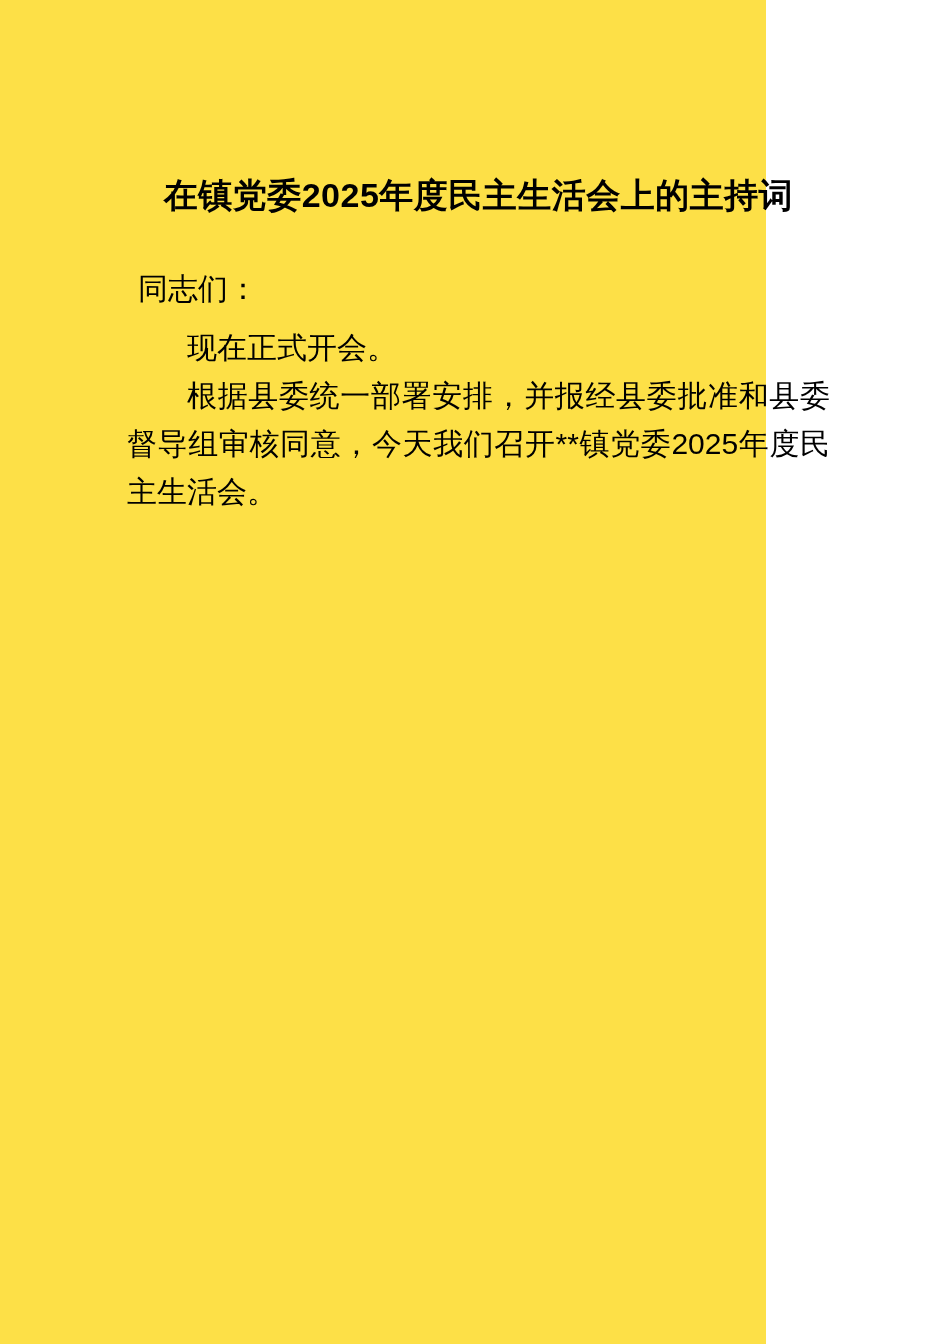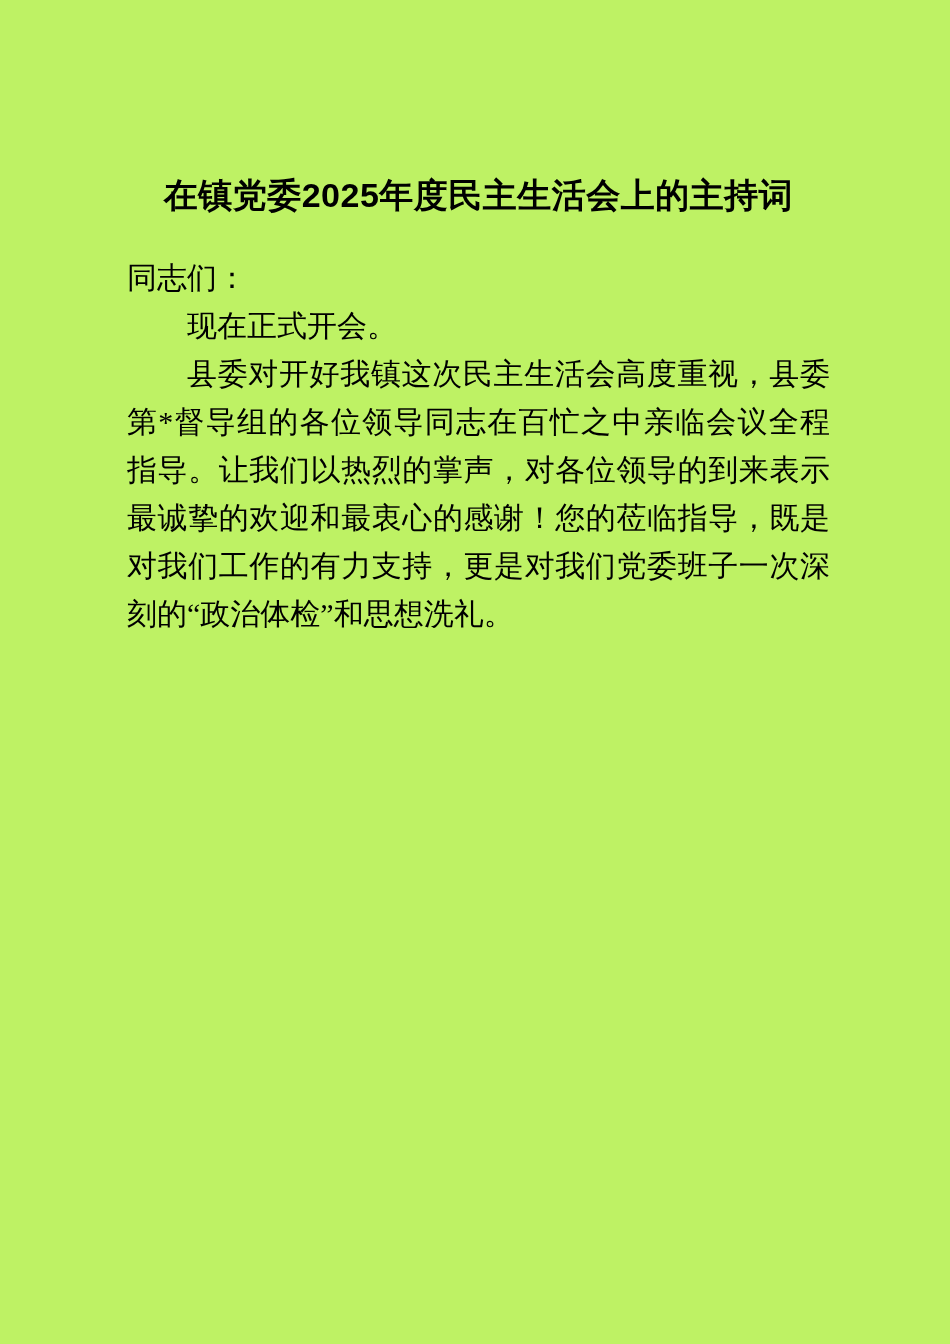--- a/index.html
+++ b/index.html
@@ -11,23 +11,23 @@
     width: 950px;
     height: 1344px;
     overflow: hidden;
     font-family: "Liberation Sans", "DejaVu Sans", sans-serif;
     color: #000000;
     -webkit-font-smoothing: antialiased;
   }
 
   #page {
     position: relative;
-    width: 950px;
+    width: 766px;
     height: 1344px;
-    background: #bef264;
+    background: #fde047;
     box-sizing: border-box;
   }
 
   
   #doc-body {
     position: absolute;
     left: 127px;
     top: 0;
     width: 703px;
   }
@@ -39,56 +39,55 @@
     text-align: center;
     letter-spacing: 0.5px;
     margin: 0;
     padding-top: 172px;
     white-space: nowrap;
   }
 
   .salutation {
     font-size: 30px;
     line-height: 48px;
-    margin: 0;
+    margin: 11px;
     padding-top: 36px;
     text-align: justify;
     text-justify: inter-character;
     letter-spacing: 0px;
   }
 
   .body-para {
     font-size: 30px;
     line-height: 48px;
     margin: 0;
     text-indent: 60px;
     text-align: justify;
     text-justify: inter-character;
     text-align-last: left;
     letter-spacing: 0px;
     word-break: break-all;
-    font-family: Liberation Serif, serif;
   }
 
   
   .clipped {
     overflow: hidden;
   }
 </style>
 </head>
 <body>
 
 <div id="page">
   <div id="doc-body">
 
     <h1 class="doc-title">在镇党委2025年度民主生活会上的主持词</h1>
 
     <p class="salutation">同志们：</p>
 
     <p class="body-para">现在正式开会。</p>
 
+    <p class="body-para">根据县委统一部署安排，并报经县委批准和县委督导组审核同意，今天我们召开**镇党委2025年度民主生活会。</p>
 
 
-    <p class="body-para">县委对开好我镇这次民主生活会高度重视，县委第*督导组的各位领导同志在百忙之中亲临会议全程指导。让我们以热烈的掌声，对各位领导的到来表示最诚挚的欢迎和最衷心的感谢！您的莅临指导，既是对我们工作的有力支持，更是对我们党委班子一次深刻的“政治体检”和思想洗礼。</p>
 
 
   </div>
 </div>
 
 </body></html>

